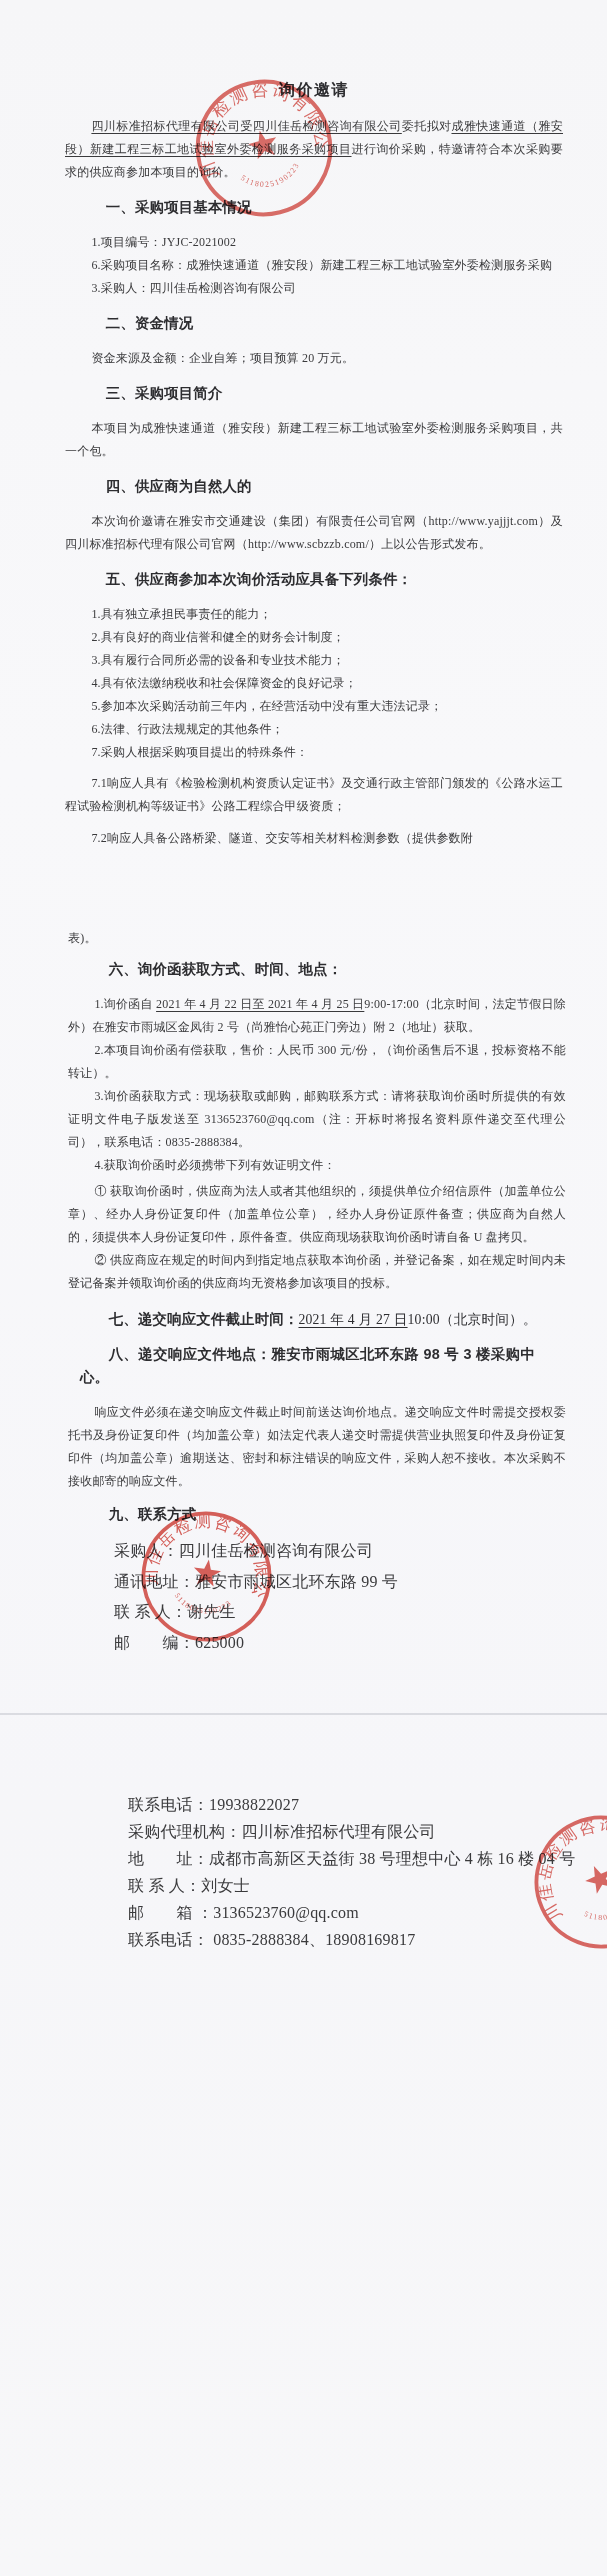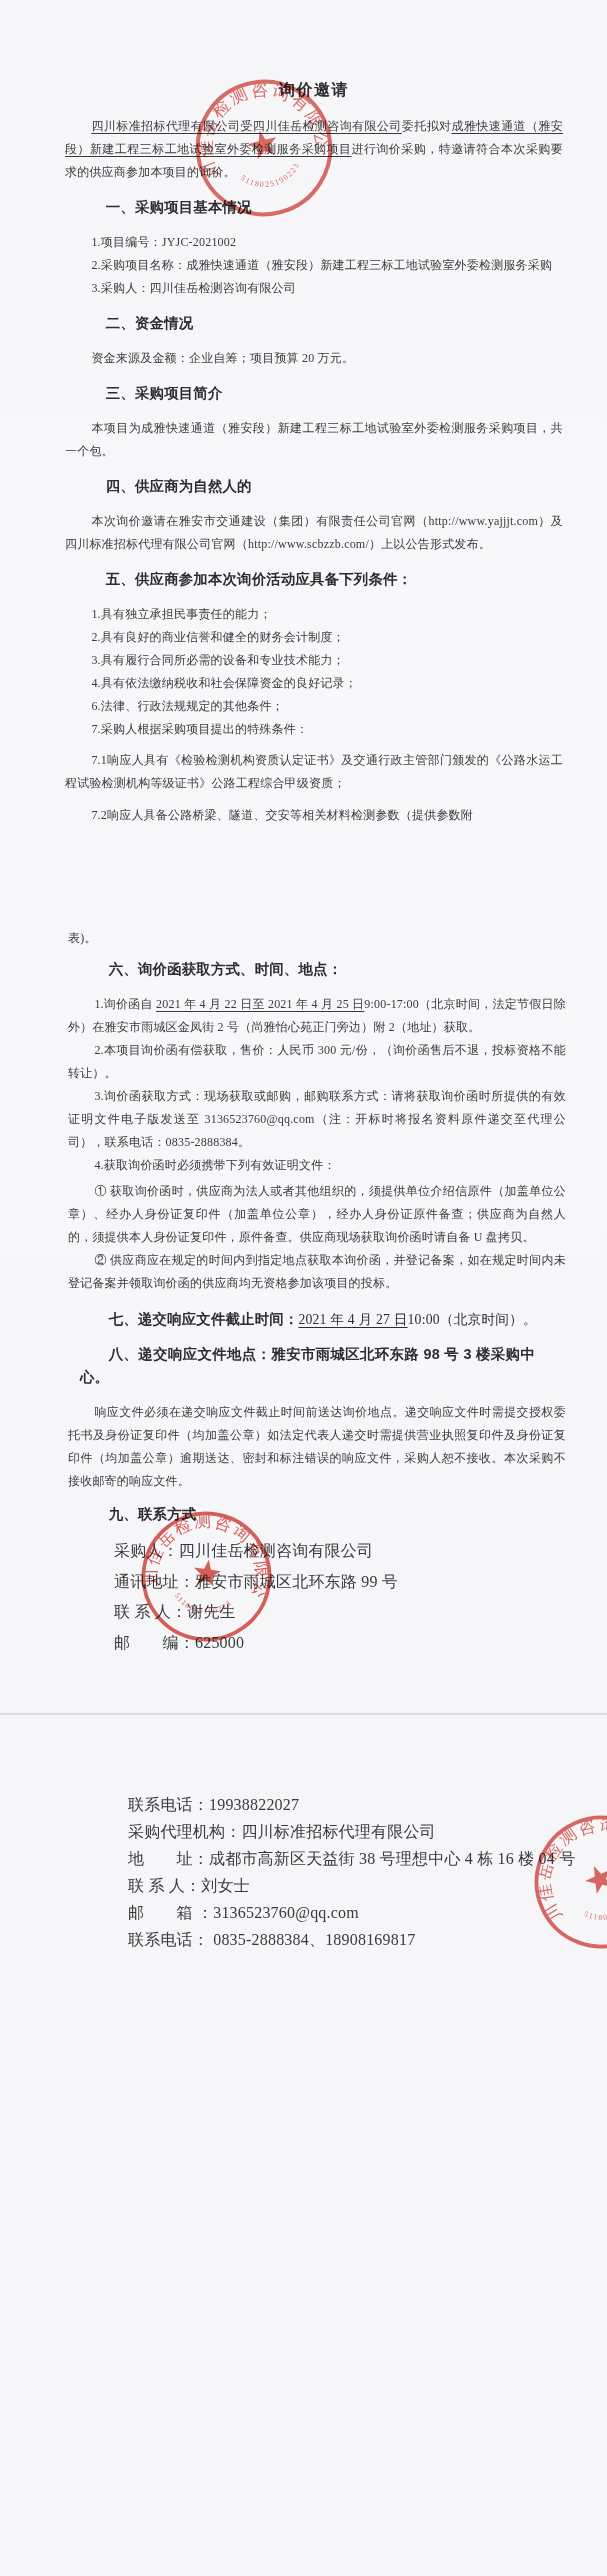--- a/index.html
+++ b/index.html
@@ -52,37 +52,38 @@
 
 <div class="page">
 
   <div class="chunk" id="chunk1">
     <p class="title">询价邀请</p>
 
     <p class="para"><span class="u">四川标准招标代理有限公司受四川佳岳检测咨询有限公司</span><span>委托拟对</span><span class="u">成雅快速通道（雅安段）新建工程三标工地试验室外委检测服务采购项目</span><span>进行询价采购，特邀请符合本次采购要求的供应商参加本项目的询价。</span></p>
 
     <p class="h">一、采购项目基本情况</p>
     <p class="para">1.项目编号：JYJC-2021002</p>
-    <p class="para">2.采购项目名称：成雅快速通道（雅安段）新建工程三标工地试验室外委检测服务采购</p>
+    <p class="para">6.采购项目名称：成雅快速通道（雅安段）新建工程三标工地试验室外委检测服务采购</p>
     <p class="para">3.采购人：四川佳岳检测咨询有限公司</p>
 
     <p class="h">二、资金情况</p>
     <p class="para">资金来源及金额：企业自筹；项目预算 20 万元。</p>
 
     <p class="h">三、采购项目简介</p>
     <p class="para">本项目为成雅快速通道（雅安段）新建工程三标工地试验室外委检测服务采购项目，共一个包。</p>
 
     <p class="h">四、供应商为自然人的</p>
     <p class="para">本次询价邀请在雅安市交通建设（集团）有限责任公司官网（http://www.yajjjt.com）及四川标准招标代理有限公司官网（http://www.scbzzb.com/）上以公告形式发布。</p>
 
     <p class="h">五、供应商参加本次询价活动应具备下列条件：</p>
     <p class="para">1.具有独立承担民事责任的能力；</p>
     <p class="para">2.具有良好的商业信誉和健全的财务会计制度；</p>
     <p class="para">3.具有履行合同所必需的设备和专业技术能力；</p>
     <p class="para">4.具有依法缴纳税收和社会保障资金的良好记录；</p>
+    <p class="para">5.参加本次采购活动前三年内，在经营活动中没有重大违法记录；</p>
     <p class="para">6.法律、行政法规规定的其他条件；</p>
     <p class="para">7.采购人根据采购项目提出的特殊条件：</p>
     <p class="para mt11">7.1响应人具有《检验检测机构资质认定证书》及交通行政主管部门颁发的《公路水运工程试验检测机构等级证书》公路工程综合甲级资质；</p>
     <p class="para mt11">7.2响应人具备公路桥梁、隧道、交安等相关材料检测参数（提供参数附</p>
   </div>
 
   <div class="chunk" id="chunk2">
     <p class="para noindent">表)。</p>
 
     <p class="h mt10">六、询价函获取方式、时间、地点：</p>

